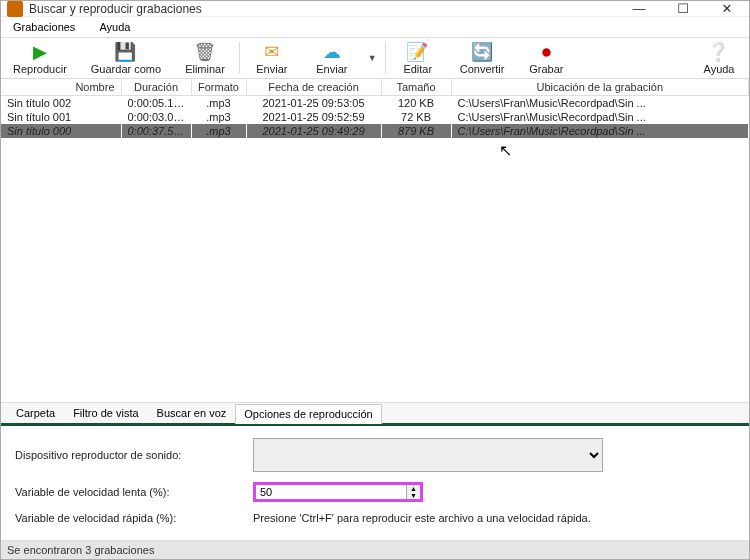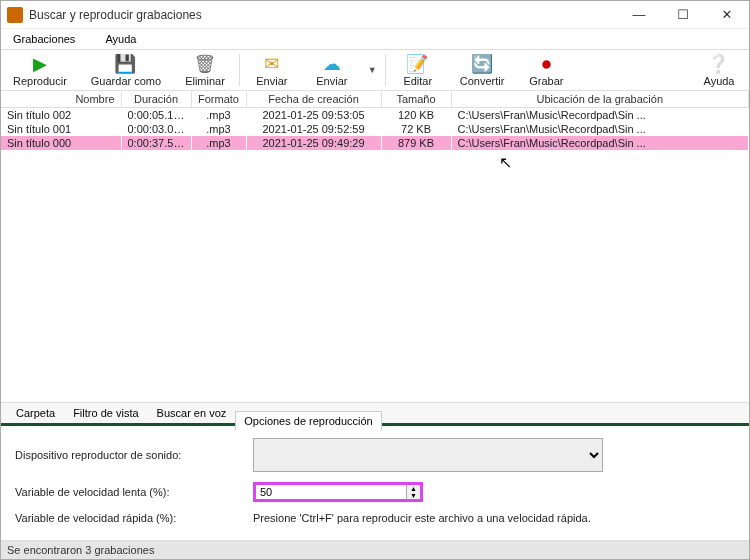--- a/index.html
+++ b/index.html
@@ -1,41 +1,41 @@
 <!DOCTYPE html>
 <html><head>
 <meta charset="utf-8">
 <style>
 * { margin: 0; padding: 0; box-sizing: border-box; font-family: "Segoe UI", Tahoma, sans-serif; font-size: 11px; }
 body { background: #fff; width: 750px; height: 560px; display: flex; flex-direction: column; border: 1px solid #aaa; overflow: hidden; }
-.titlebar { display: flex; align-items: center; height: 28px; background: #fff; border-bottom: 1px solid #eee; }
+.titlebar { display: flex; align-items: center; height: 16px; background: #fff; border-bottom: 1px solid #eee; }
 .titlebar .icon { width: 16px; height: 16px; background: #cc6600; margin: 0 6px; border-radius: 2px; }
 .titlebar .title { flex: 1; font-size: 12px; color: #333; }
 .winbtns { display: flex; height: 100%; }
 .winbtn { width: 44px; display: flex; align-items: center; justify-content: center; color: #333; font-size: 13px; }
-.menubar { display: flex; gap: 14px; padding: 2px 4px; border-bottom: 1px solid #ddd; }
+.menubar { display: flex; gap: 8px; padding: 2px 4px; border-bottom: 1px solid #ddd; }
 .menuitem { padding: 2px 8px; }
 .toolbar { display: flex; align-items: stretch; border-bottom: 1px solid #ddd; padding: 0; background: #fff; }
 .tbtn { display: flex; flex-direction: column; align-items: center; justify-content: center; padding: 4px 12px 3px; min-width: 60px; cursor: default; }
 .tbtn .glyph { font-size: 18px; line-height: 20px; margin-bottom: 1px; }
 .tbtn .lbl { font-size: 11px; color: #222; white-space: nowrap; }
 .tsep { width: 1px; background: #ddd; margin: 4px 2px; }
 .dropdown-arrow { font-size: 9px; color: #555; align-self: center; padding: 0 6px; }
 .toolbar-gap { flex: 1; }
 .table-wrap { flex: 1; overflow: auto; border-bottom: 1px solid #ddd; }
 table { width: 100%; border-collapse: collapse; table-layout: fixed; }
 th { text-align: right; font-weight: normal; padding: 2px 6px; border-right: 1px solid #e0e0e0; border-bottom: 1px solid #ddd; background: #fff; color: #333; font-size: 11px; white-space: nowrap; overflow: hidden; text-overflow: ellipsis; }
 th.center { text-align: center; }
 td { padding: 1px 6px; white-space: nowrap; overflow: hidden; text-overflow: ellipsis; border-right: 1px solid transparent; font-size: 11px; color: #222; }
 td.center { text-align: center; }
-tr.selected td { background: #f9a8d4; }
+tr.selected td { background: #737373; font-style: italic; }
 .cursor { position: absolute; pointer-events: none; font-size: 16px; color: #000; }
 .tabs { display: flex; border-bottom: 3px solid #14532d; padding-left: 6px; background: #f7f7f7; }
 .tab { padding: 3px 8px; border: 1px solid transparent; border-bottom: none; margin-right: 0; font-size: 11px; cursor: default; }
-.tab.active { background: #fff; border-color: #ccc; border-bottom: 1px solid #fff; position: relative; top: 8px; }
+.tab.active { background: #fff; border-color: #ccc; border-bottom: 1px solid #fff; position: relative; top: 1px; }
 .panel { padding: 12px 14px 6px; background: #fff; }
 .row { display: flex; align-items: center; margin-bottom: 10px; gap: 18px; }
 .row .label { width: 220px; color: #222; }
 .row select { flex: 0 0 350px; height: 28px; border: 1px solid #aaa; background: #eee; font-size: 11px; padding: 16px 4px; }
 .spin { display: flex; align-items: stretch; width: 170px; height: 20px; border: 3px solid #d946ef; }
 .spin input { border: none; flex: 1; padding: 0 4px; font-size: 11px; outline: none; }
 .spin .arrows { display: flex; flex-direction: column; width: 16px; border-left: 1px solid #aaa; }
 .spin .arrows span { flex: 1; display: flex; align-items: center; justify-content: center; font-size: 7px; background: #f0f0f0; }
 .hint { color: #222; font-size: 11px; }
 .statusbar { border-top: 1px solid #ddd; padding: 3px 6px; background: #e5e5e5; color: #333; }

